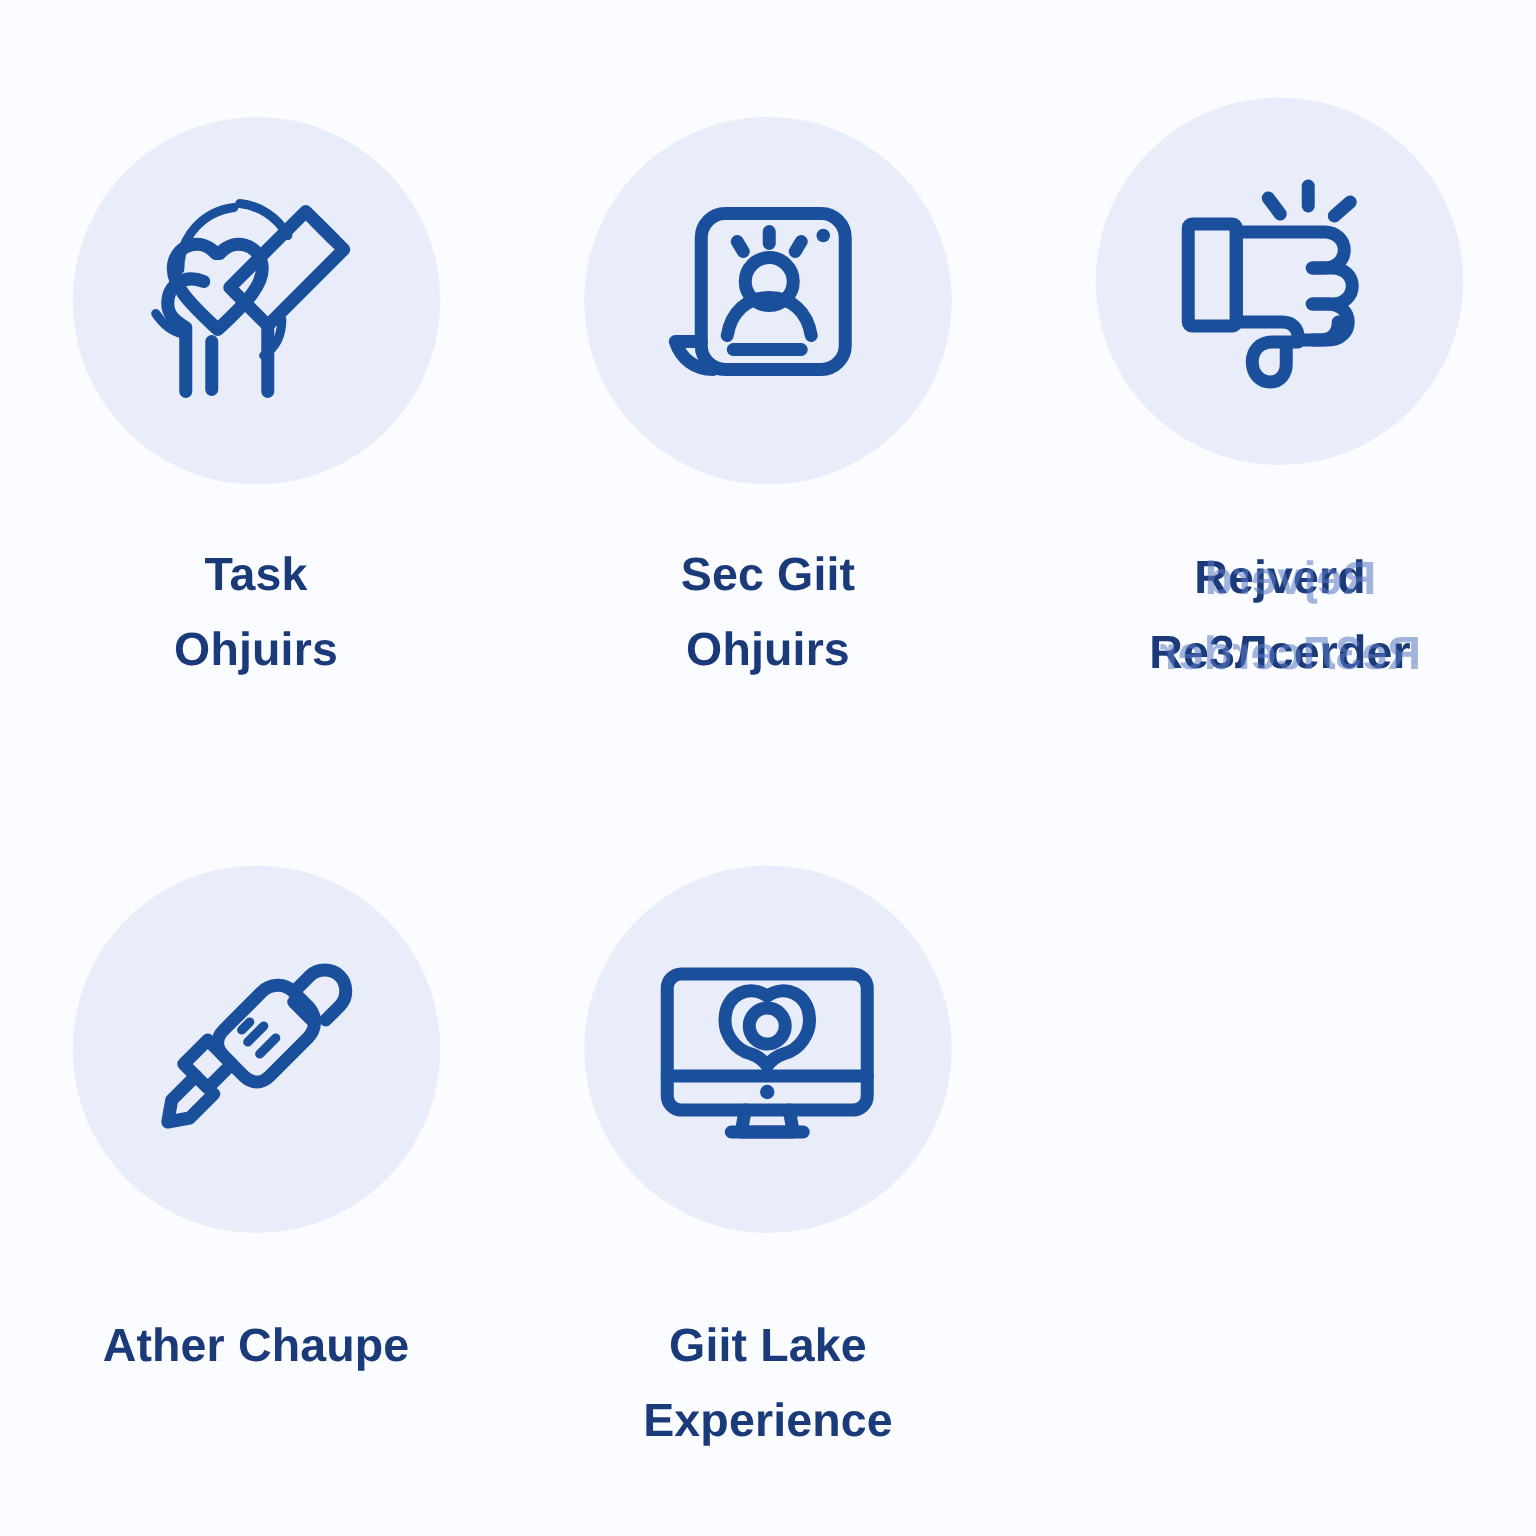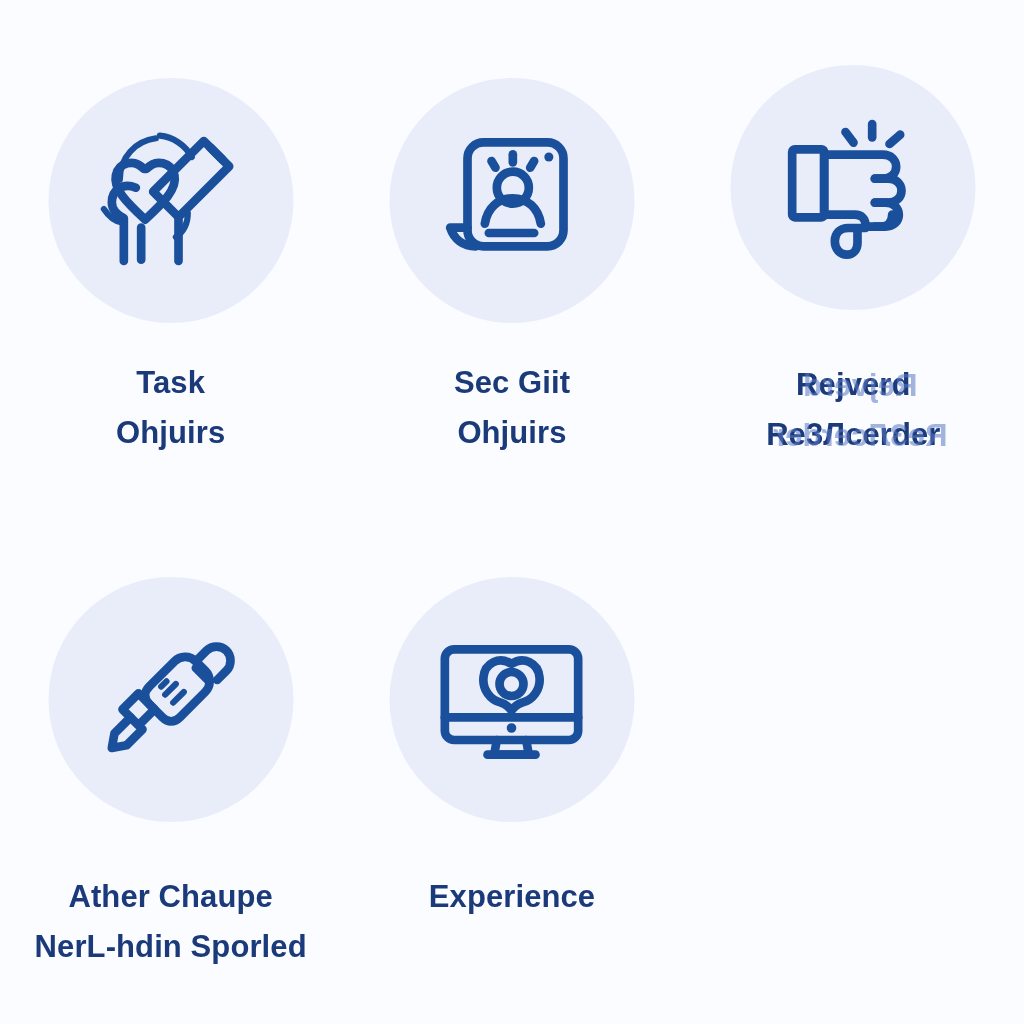--- a/index.html
+++ b/index.html
@@ -193,36 +193,36 @@
 
         <path class="st" d="M30 73 L18 85 l-2 11 l11 -2 l12 -12"></path>
 
         <path class="st-thin" d="M56 56 L64 48"></path>
         <path class="st-thin" d="M62 62 L70 54"></path>
         <path class="st-thin" d="M53 50 L57 46"></path>
       </svg>
     </div>
     <div class="label">
       <span class="ln">Ather Chaupe</span>
-      <span class="ln">NerL-hdin Sporled</span>
     </div>
   </div>
 
   <div class="card row-bottom">
     <div class="medallion">
       <svg viewBox="0 0 120 120">
         <rect class="st" x="10" y="22" width="100" height="68" rx="7"></rect>
         <path class="st" d="M10 73 L110 73"></path>
         <circle class="sfill" cx="60" cy="81" r="3.6"></circle>
 
         <path class="st" d="M49 90 L47 101 L73 101 L71 90"></path>
         <path class="st" d="M42 101 L78 101"></path>
 
         <path class="st" d="M60 33 c9 -6 20 -1 21 10 c1 9 -5 17 -13 19 c-3 1 -6 3 -8 6 c-2 -3 -5 -5 -8 -6 c-8 -2 -14 -10 -13 -19 c1 -11 12 -16 21 -10 z"></path>
         <circle class="st" cx="60" cy="48" r="9"></circle>
       </svg>
     </div>
     <div class="label">
+      <span class="ln">Giit Lake</span>
       <span class="ln">Experience</span>
     </div>
   </div>
 
 </div>
 
 </body></html>

